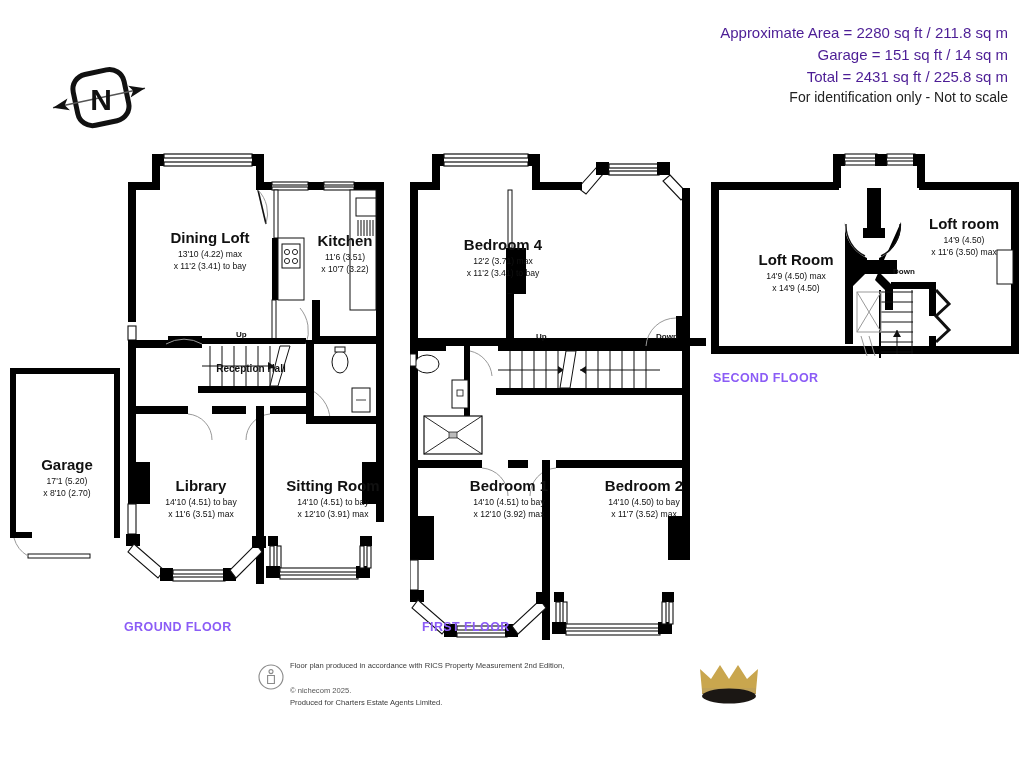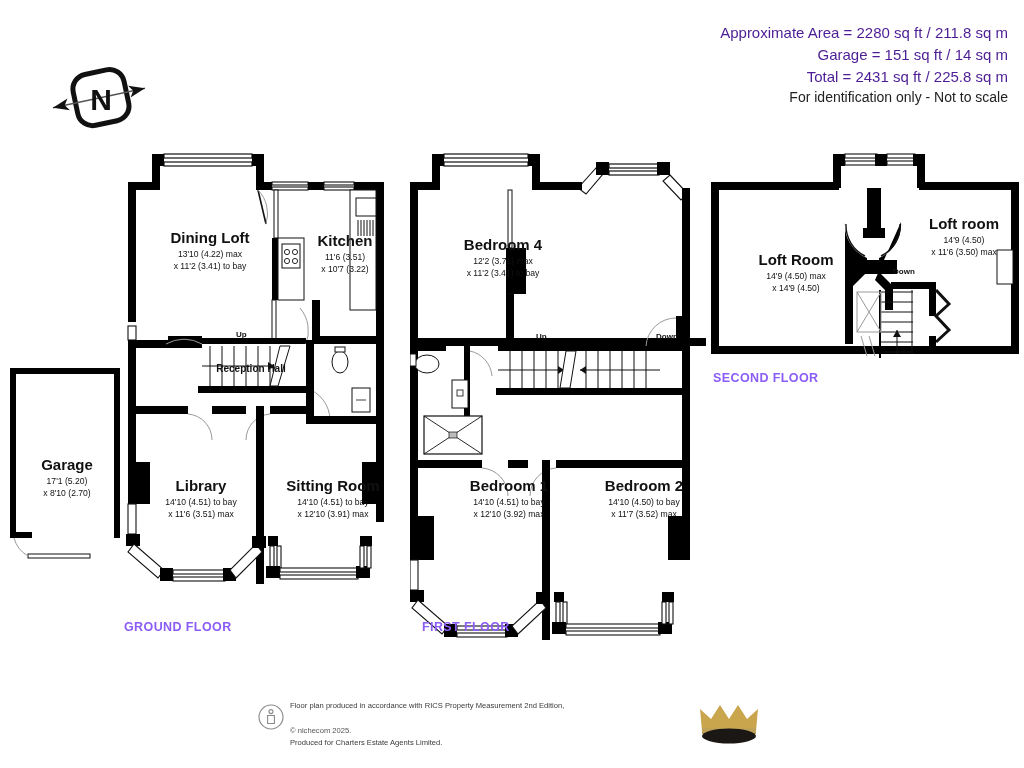--- a/index.html
+++ b/index.html
@@ -23,21 +23,21 @@
   .floor-caption{font-size:12.5px;font-weight:bold;letter-spacing:.4px;color:#8b5cf6;}
 
   
   .room{position:absolute;text-align:center;line-height:1.28;}
   .room .nm{font-size:15px;font-weight:bold;color:#111;white-space:nowrap;}
   .room .dim{font-size:8.6px;color:#111;white-space:nowrap;margin-top:1.5px;}
   .room.big .nm{font-size:10px;}
   .stair-word{position:absolute;font-size:8px;font-weight:bold;color:#111;}
 
   
-  #footer{left:258px;top:700px;width:520px;height:48px;}
+  #footer{left:258px;top:660px;width:520px;height:48px;}
   #footer .ftxt{position:absolute;left:32px;top:0;font-size:7.6px;color:#3a3a3a;line-height:1.62;}
   #footer .ftxt span{display:block;white-space:nowrap;}
   #ipms-icon{position:absolute;left:0;top:4px;width:26px;height:26px;}
   #crown{position:absolute;left:440px;top:1px;width:68px;height:44px;}
   .copyr{color:#555;}
 </style>
 </head>
 <body>
 
 <div class="stage">

